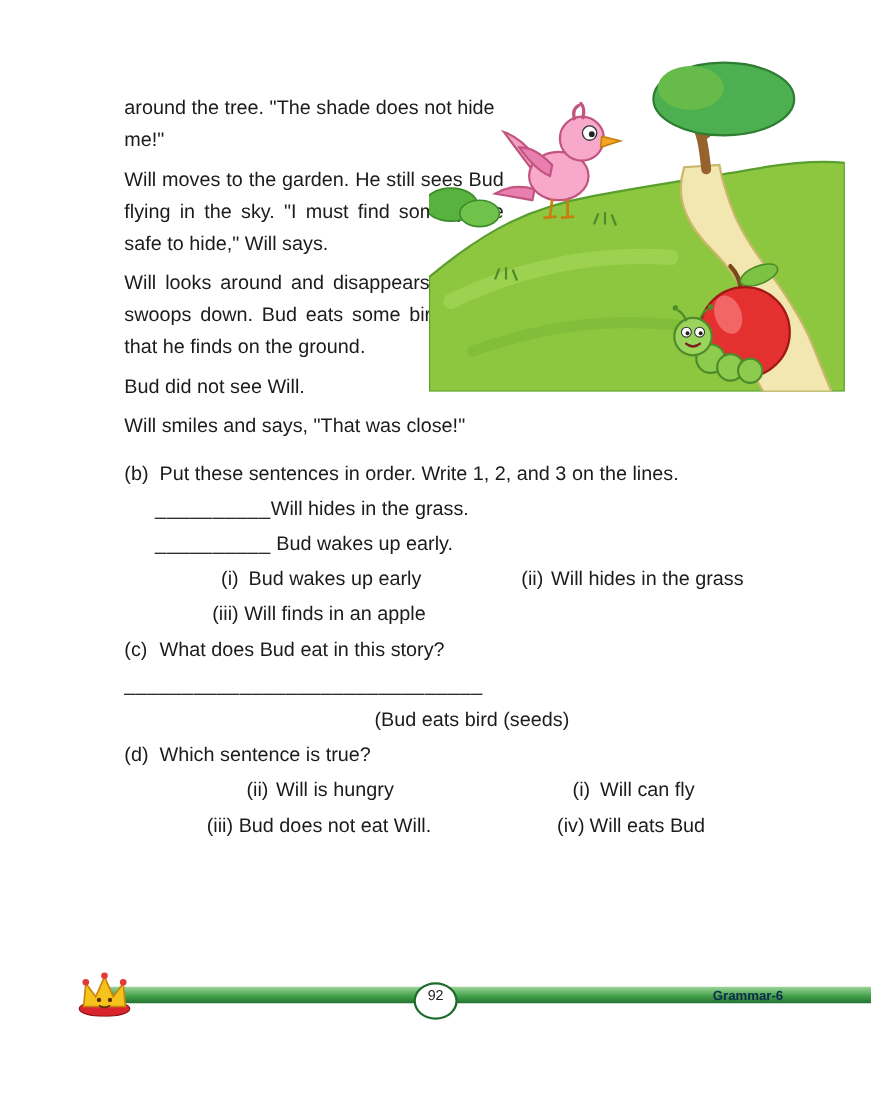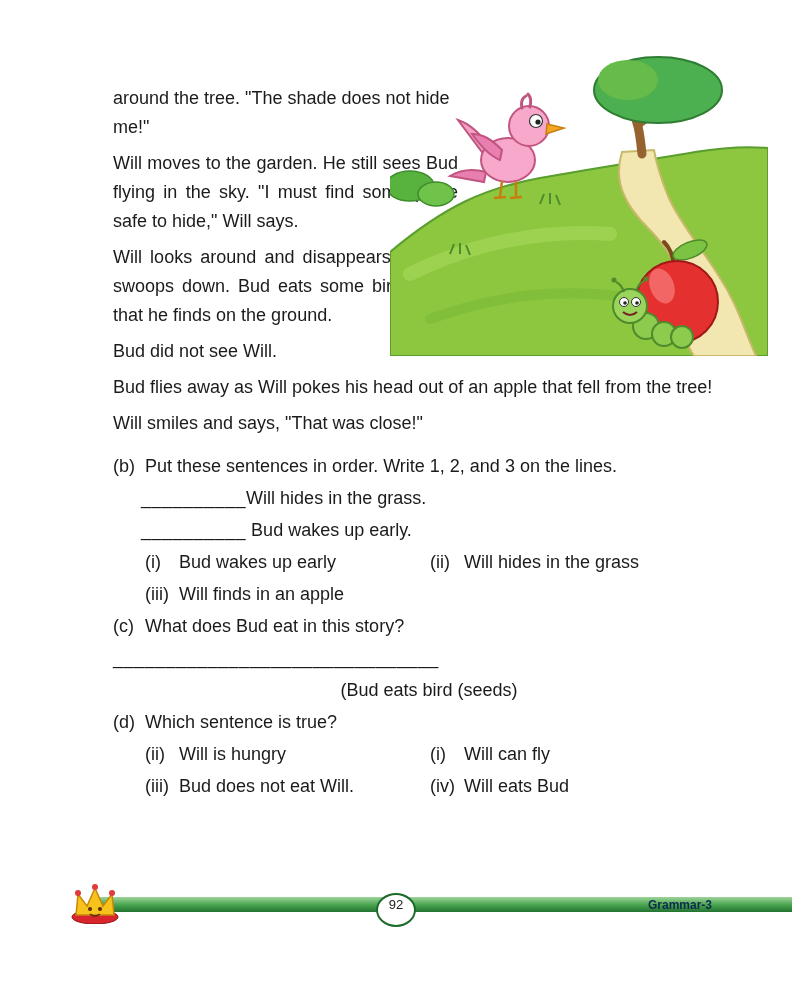--- a/index.html
+++ b/index.html
@@ -17,21 +17,21 @@
   .story p { font-size:18px; line-height:29px; margin-bottom:7px; }
   .narrow p.just { text-align:justify; }
 
   
   .questions { font-size:18px; margin-top:12px; }
   .q-row { line-height:32px; }
   .q-label { display:inline-block; width:32px; }
   .q-indent { margin-left:32px; line-height:32px;text-align:center; }
   .blank-row { margin-left:28px; line-height:32px; }
   .blank-line { letter-spacing:0.5px; }
-  .opt-grid { display:grid; grid-template-columns:285px 1fr; margin-left:32px; }
+  .opt-grid { display:grid; grid-template-columns:285px 1fr; margin-left:32px;text-align:center; }
   .opt { line-height:32px; }
   .opt-label { display:inline-block; min-width:34px; }
 
   
   .footer-bar {
     position:absolute; left:92px; top:897px; width:700px; height:15px;
     background:linear-gradient(#9ed49a, #45a24b 55%, #247231);
     border-radius:8px 0 0 8px;
   }
   .mascot { position:absolute; left:66px; top:880px; width:58px; height:44px; }
@@ -116,21 +116,20 @@
       </div>
 
       <div class="narrow">
         <p>around the tree. "The shade does not hide me!"</p>
         <p class="just">Will  moves to the garden. He still sees Bud flying in the sky. "I must find some place safe to hide," Will says.</p>
         <p class="just">Will looks around and disappears as Bud swoops down. Bud eats some bird seeds that he finds on the ground.</p>
       </div>
     </div>
 
     <p>Bud did not see Will.</p>
-    <p>Bud flies away as  Will pokes his head out of an apple that fell from the tree!</p>
     <p>Will smiles and says, "That was close!"</p>
 
     <div class="questions">
 
 
       <div class="q-row">
         <span class="q-label">(b)</span><span>Put these sentences in order. Write 1, 2, and 3 on the lines.</span>
       </div>
 
       <div class="blank-row">
@@ -189,15 +188,15 @@
       <circle cx="12" cy="13" r="3" fill="#E23A3A"></circle>
       <circle cx="29" cy="7" r="3" fill="#E23A3A"></circle>
       <circle cx="46" cy="13" r="3" fill="#E23A3A"></circle>
       <circle cx="24" cy="29" r="2" fill="#5b2d0d"></circle>
       <circle cx="34" cy="29" r="2" fill="#5b2d0d"></circle>
       <path d="M24,34 Q29,38 34,34" stroke="#5b2d0d" fill="none" stroke-width="1.5"></path>
     </svg>
   </div>
 
   <div class="page-badge">92</div>
-  <div class="grammar-label">Grammar-3</div>
+  <div class="grammar-label">Grammar-6</div>
 
 </div>
 
 </body></html>

